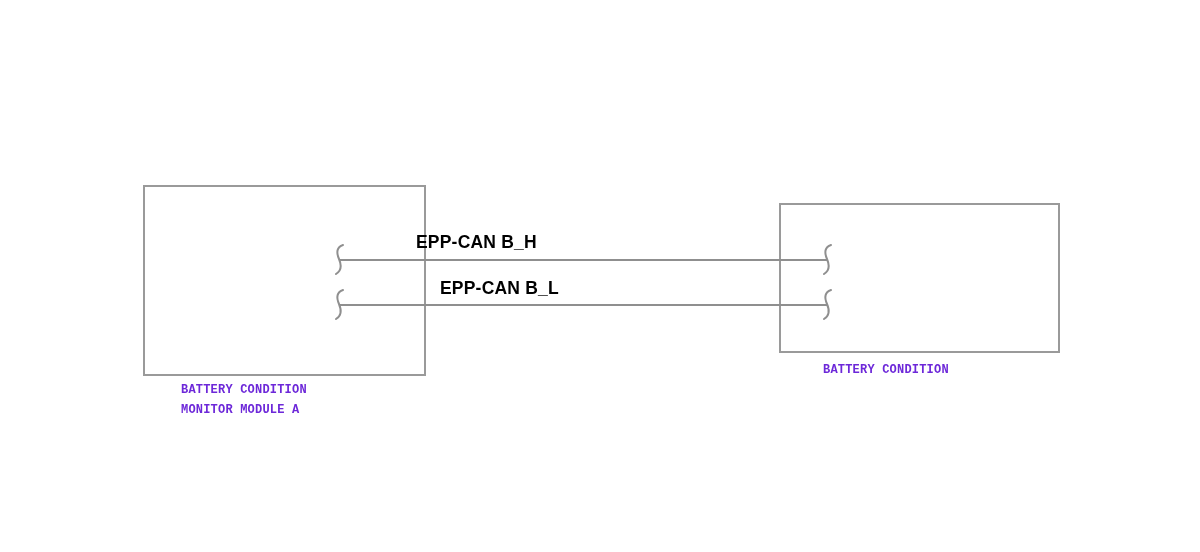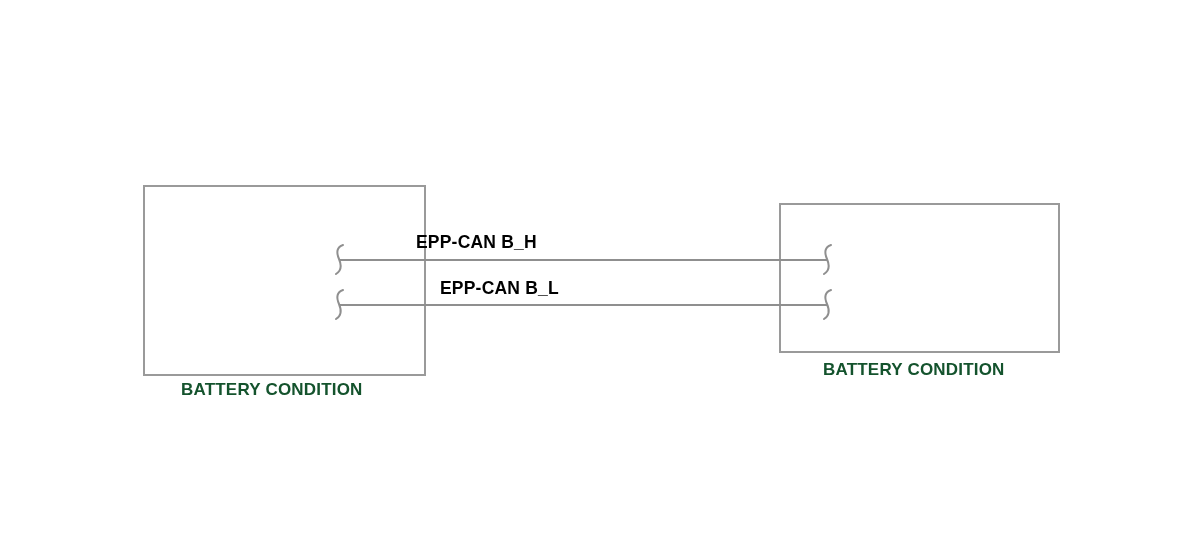--- a/index.html
+++ b/index.html
@@ -35,24 +35,24 @@
   #module-b-box {
     left: 779px;
     top: 203px;
     width: 281px;
     height: 150px;
   }
 
   
   .module-caption {
     position: absolute;
-    font-family: Liberation Sans, sans-serif;
-    font-size: 17px;
+    font-family: Liberation Mono, monospace;
+    font-size: 12px;
     font-weight: bold;
-    color: #14532d;
+    color: #6d28d9;
     line-height: 20px;
     letter-spacing: 0.2px;
     white-space: pre;
   }
   #module-a-caption {
     left: 181px;
     top: 380px;
   }
   #module-b-caption {
     left: 823px;
@@ -146,17 +146,17 @@
   <div id="squiggle-bl-right" class="squiggle">
     <svg viewBox="0 0 16 34" xmlns="http://www.w3.org/2000/svg">
       <path d="M11 2 C5 4, 4 9, 7 16 C10 23, 9 28, 4 31" fill="none" stroke="#8f8f8f" stroke-width="2" stroke-linecap="round"></path>
     </svg>
   </div>
 
   <div id="label-bh" class="wire-label">EPP-CAN B_H</div>
 
   <div id="label-bl" class="wire-label">EPP-CAN B_L</div>
 
-  <div id="module-a-caption" class="module-caption"><span>BATTERY CONDITION</span><br></div>
+  <div id="module-a-caption" class="module-caption"><span>BATTERY CONDITION</span><br><span>MONITOR MODULE A</span></div>
 
   <div id="module-b-caption" class="module-caption"><span>BATTERY CONDITION</span><br></div>
 
 </div>
 
 </body></html>

